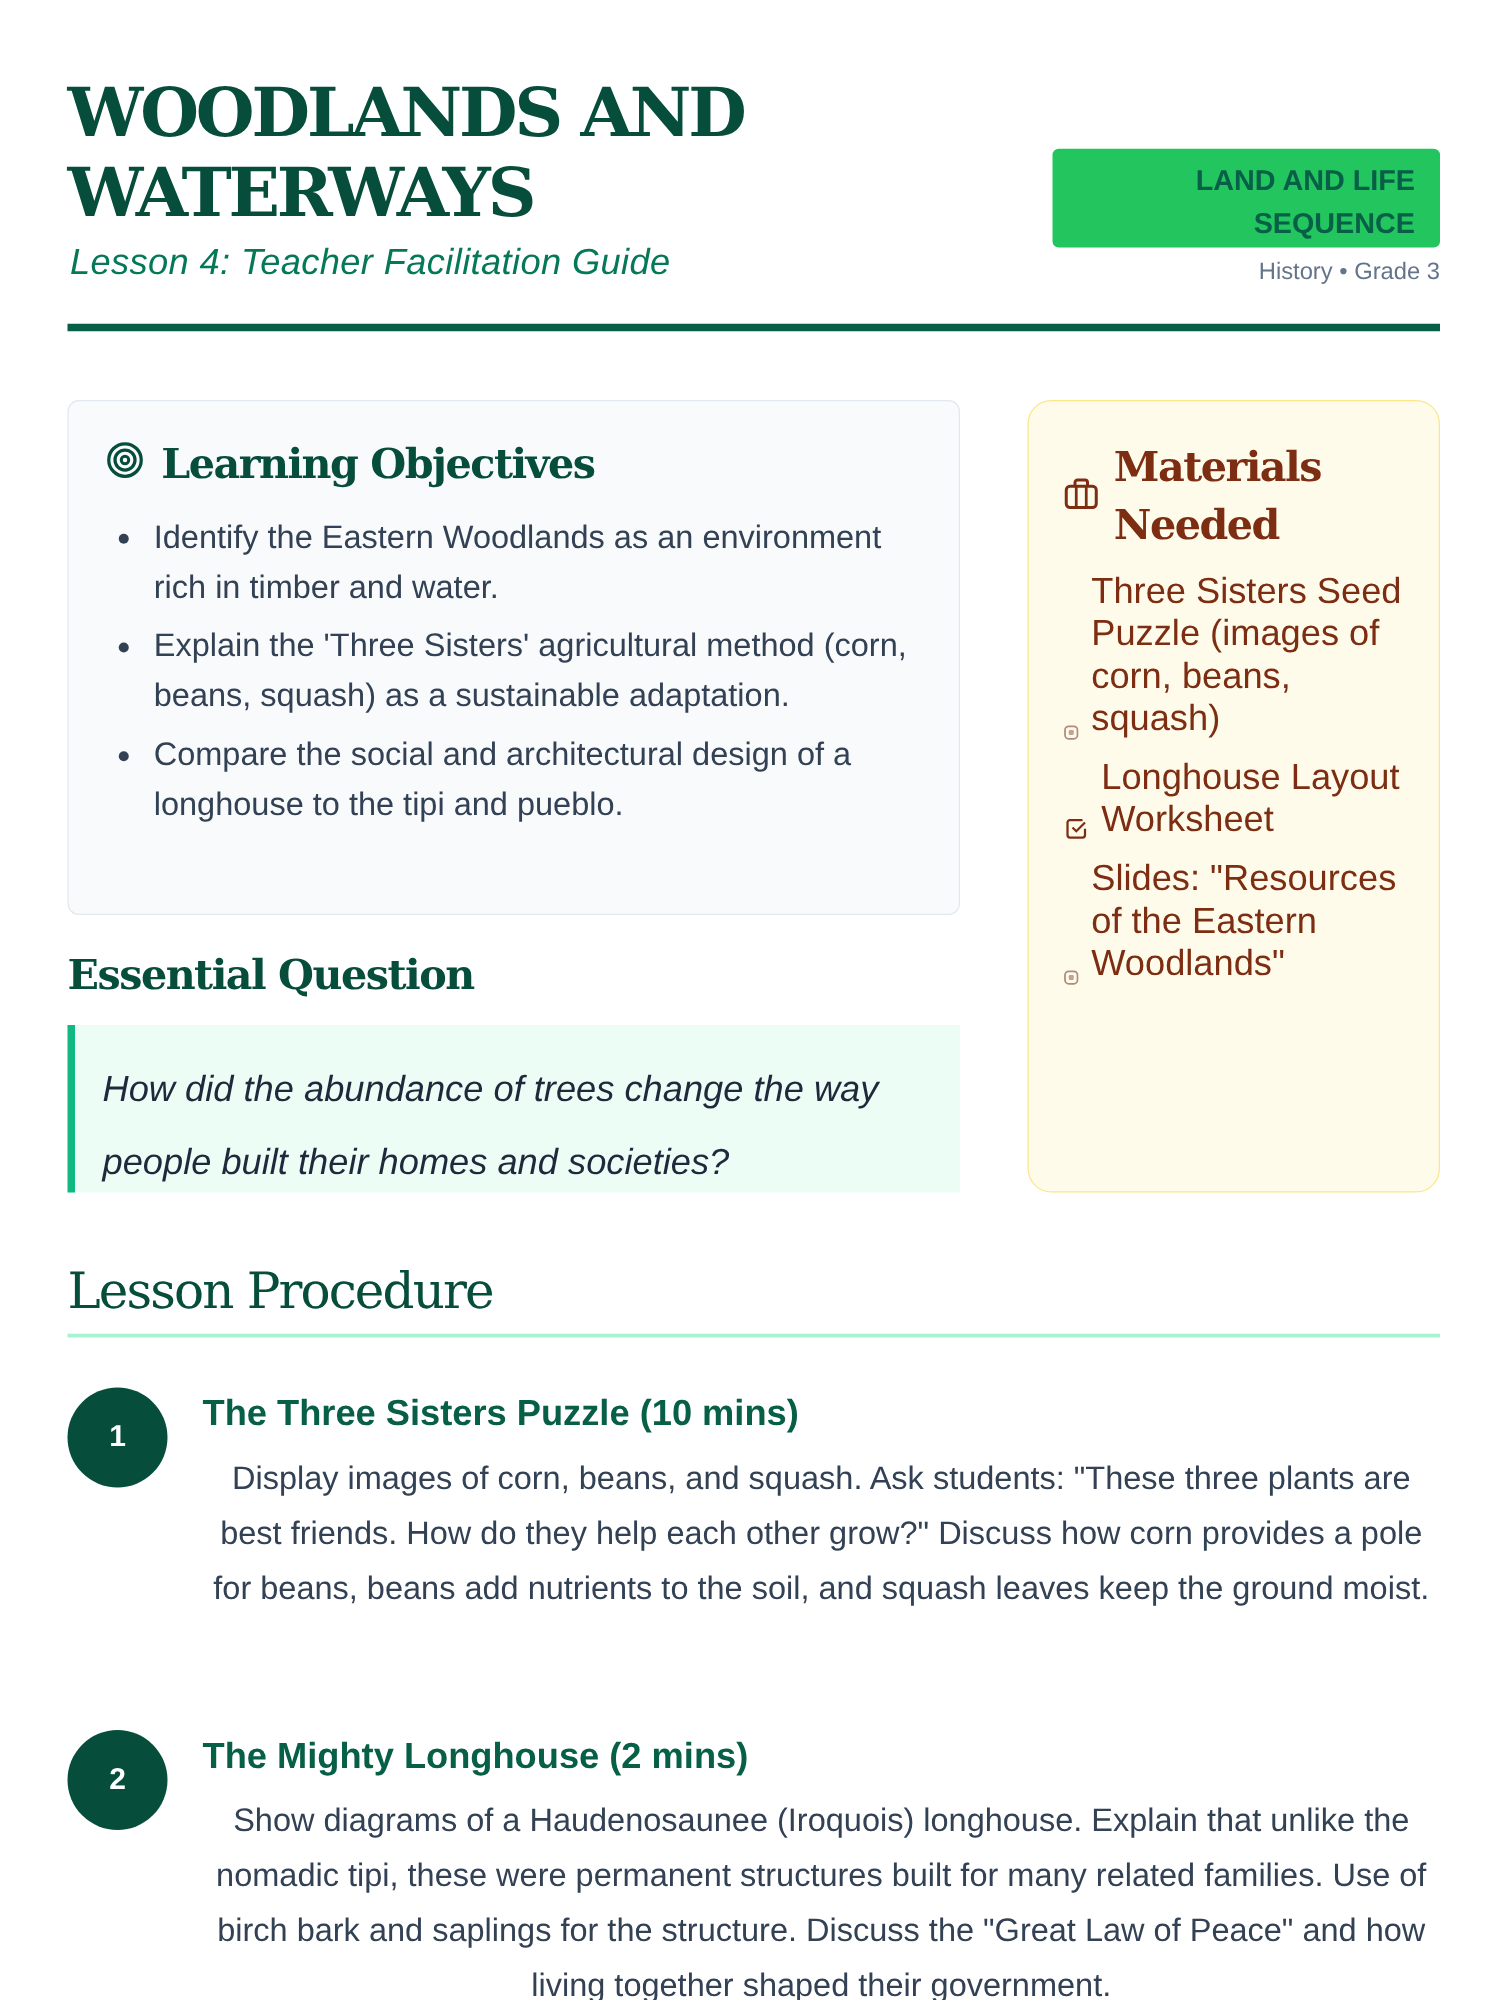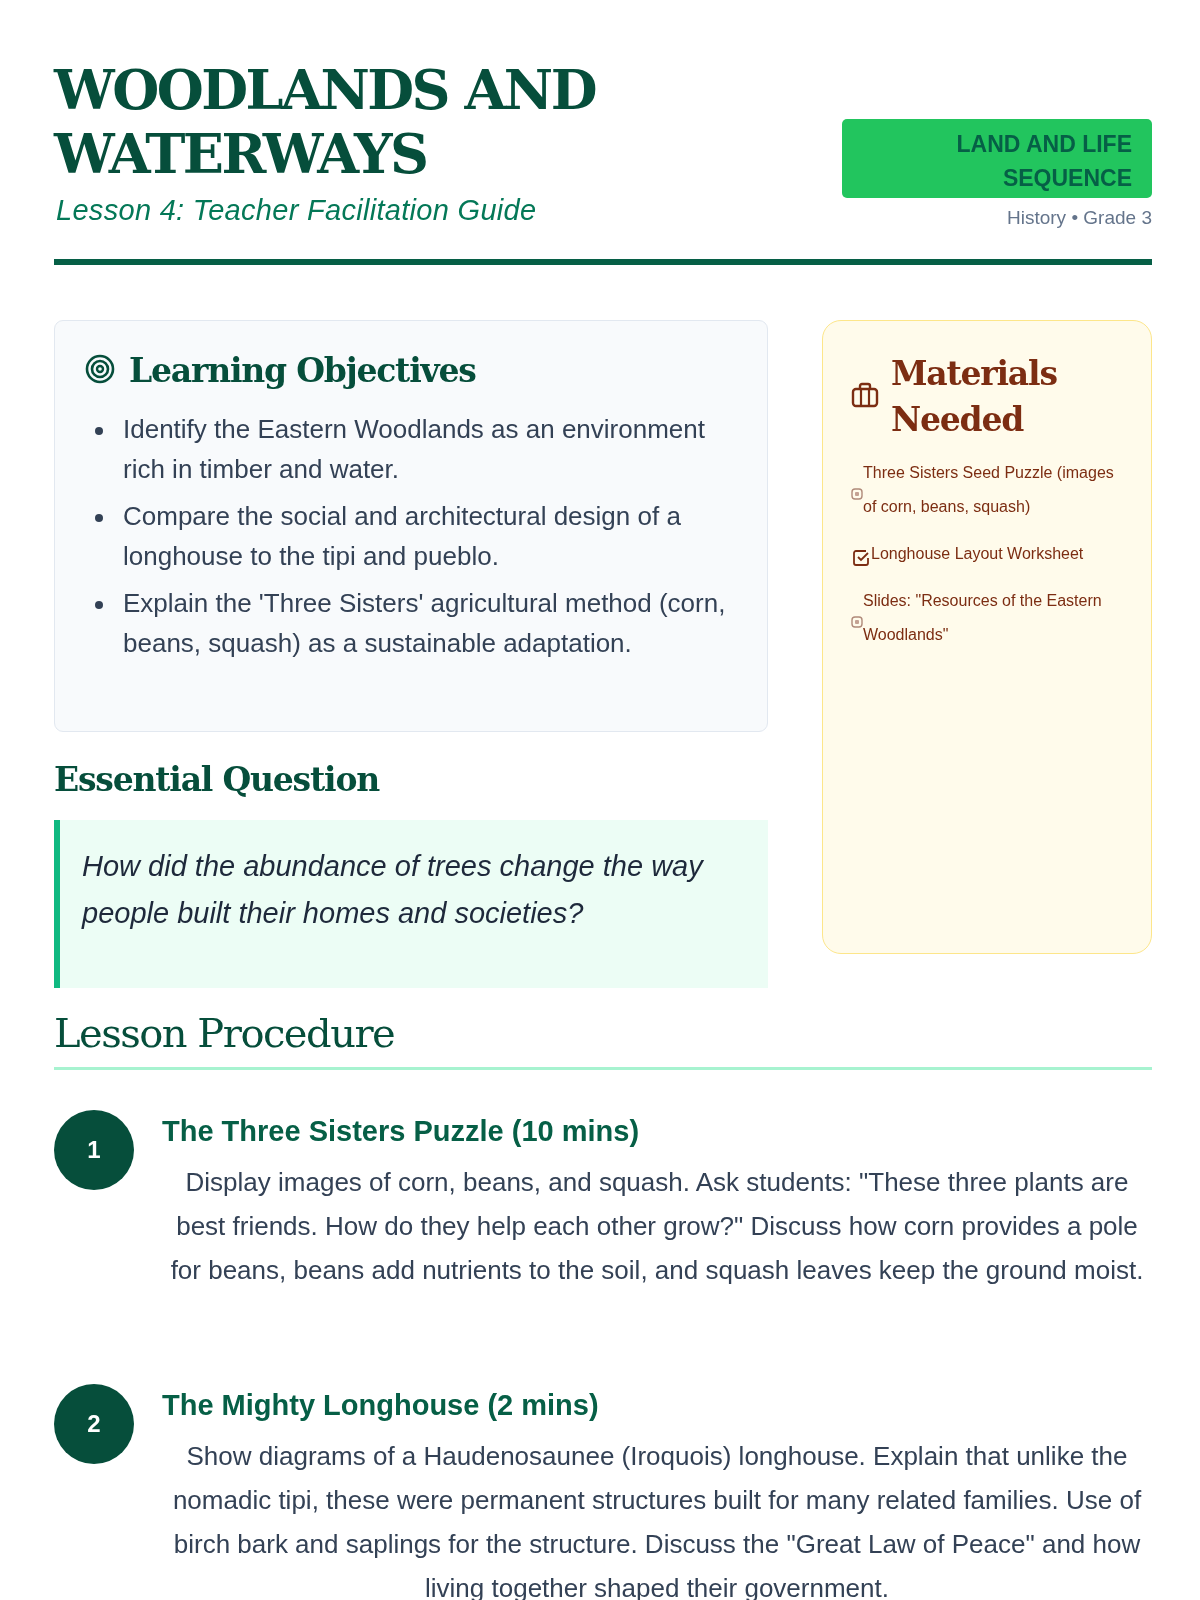--- a/index.html
+++ b/index.html
@@ -17,28 +17,28 @@
   
   .objectives { position: absolute; left: 0; top: 320px; width: 714px; height: 412px; box-sizing: border-box; background: #f8fafc; border: 1.5px solid #e2e8f0; border-radius: 9px; }
   .card-heading { position: absolute; left: 30px; top: 30px; display: flex; align-items: center; gap: 14px; }
   .card-heading h2 { margin: 0; font-family: "DejaVu Serif", "Liberation Serif", serif; font-weight: bold; font-size: 33px; color: #064e3b; letter-spacing: -1.2px; }
   .obj-list { position: absolute; left: 38px; top: 88px; width: 640px; margin: 0; padding: 0; list-style: none; }
   .obj-list li { position: relative; padding-left: 30px; font-size: 26px; line-height: 40px; color: #334155; margin-bottom: 7px; }
   .obj-list li::before { content: ""; position: absolute; left: 2px; top: 18px; width: 8px; height: 8px; border-radius: 50%; background: #334155; }
 
   
   .eq-heading { position: absolute; left: 0; top: 760px; margin: 0; font-family: "DejaVu Serif", "Liberation Serif", serif; font-weight: bold; font-size: 33px; color: #064e3b; letter-spacing: -1.2px; }
-  .eq-box { position: absolute; left: 0; top: 820px; width: 714px; height: 168px; background: #ecfdf5; border-left: 6px solid #10b981; box-sizing: border-box; padding: 23px 20px 0 22px; font-style: italic; font-size: 29px; line-height: 47px; color: #1e293b; }
+  .eq-box { position: absolute; left: 0; top: 820px; width: 714px; height: 134px; background: #ecfdf5; border-left: 6px solid #10b981; box-sizing: border-box; padding: 23px 20px 0 22px; font-style: italic; font-size: 29px; line-height: 58px; color: #1e293b; }
 
   
   .materials { position: absolute; left: 768px; top: 320px; width: 330px; height: 634px; box-sizing: border-box; background: #fffbeb; border: 1.5px solid #fde68a; border-radius: 19px; }
   .materials .mat-heading { position: absolute; left: 28px; top: 30px; display: flex; align-items: center; gap: 12px; }
   .materials h2 { margin: 0; font-family: "DejaVu Serif", "Liberation Serif", serif; font-weight: bold; font-size: 33px; line-height: 46px; color: #7c2d12; letter-spacing: -1.2px; width: 190px; }
   .mat-list { position: absolute; left: 28px; top: 135px; width: 280px; margin: 0; padding: 0; list-style: none; }
-  .mat-list li { display: flex; align-items: center; font-size: 16px; line-height: 34px; color: #7c2d12; margin-bottom: 13px; }
+  .mat-list li { display: flex; align-items: flex-end; gap: 10px; font-size: 29px; line-height: 34px; color: #7c2d12; margin-bottom: 13px; }
   .mat-list li .ic { flex: 0 0 auto; margin-top: 7px; display: inline-flex; }
 
   
   .proc-heading { position: absolute; left: 0; top: 1010px; margin: 0; font-family: "DejaVu Serif", "Liberation Serif", serif; font-weight: normal; font-size: 40px; color: #064e3b; letter-spacing: -1.5px; }
   .proc-rule { position: absolute; left: 0; top: 1067px; width: 1098px; height: 3px; background: #a7f3d0; }
   .step { position: absolute; left: 0; width: 1098px; }
   .step-num { position: absolute; left: 0; top: 0; width: 80px; height: 80px; border-radius: 50%; background: #064e3b; color: #fff; font-weight: bold; font-size: 24px; display: flex; align-items: center; justify-content: center; }
   .step-title { position: absolute; left: 108px; top: 5px; margin: 0; font-weight: bold; font-size: 29px; color: #065f46; }
   .step-body { position: absolute; left: 108px; top: 50px; width: 990px; margin: 0; font-size: 26px; line-height: 44px; color: #334155; text-align: center; }
 </style>
@@ -65,22 +65,22 @@
         <svg width="30" height="30" viewBox="0 0 30 30">
           <circle cx="15" cy="15" r="13" fill="none" stroke="#064e3b" stroke-width="2.6"></circle>
           <circle cx="15" cy="15" r="8" fill="none" stroke="#064e3b" stroke-width="2.6"></circle>
           <circle cx="15" cy="15" r="3" fill="none" stroke="#064e3b" stroke-width="2.4"></circle>
         </svg>
       </span>
       <h2>Learning Objectives</h2>
     </div>
     <ul class="obj-list">
       <li>Identify the Eastern Woodlands as an environment rich in timber and water.</li>
+      <li>Explain the 'Three Sisters' agricultural method (corn, beans, squash) as a sustainable adaptation.</li>
       <li>Compare the social and architectural design of a longhouse to the tipi and pueblo.</li>
-      <li>Explain the 'Three Sisters' agricultural method (corn, beans, squash) as a sustainable adaptation.</li>
     </ul>
   </section>
 
   <h2 class="eq-heading">Essential Question</h2>
   <blockquote class="eq-box" style="margin:0;">How did the abundance of trees change the way people built their homes and societies?</blockquote>
 
   <aside class="materials">
     <div class="mat-heading">
       <span>
         <svg width="28" height="26" viewBox="0 0 28 26">

